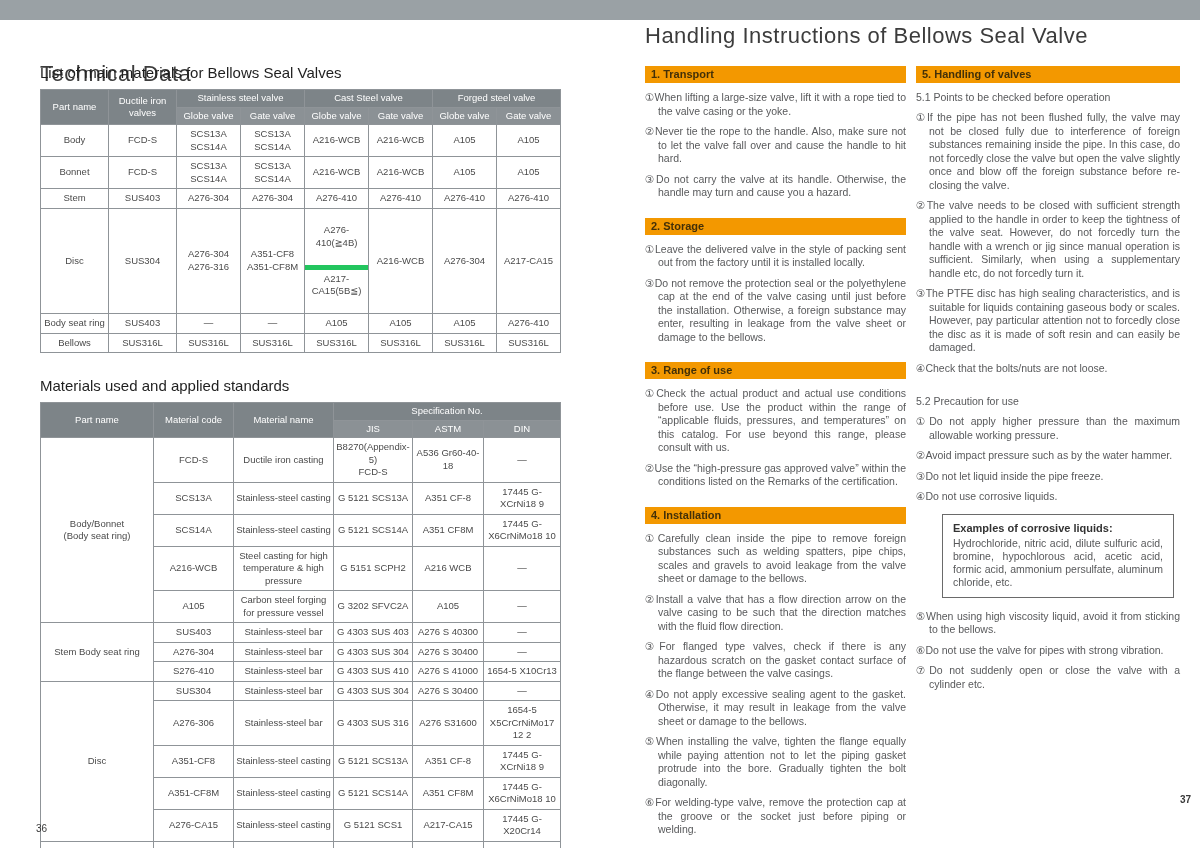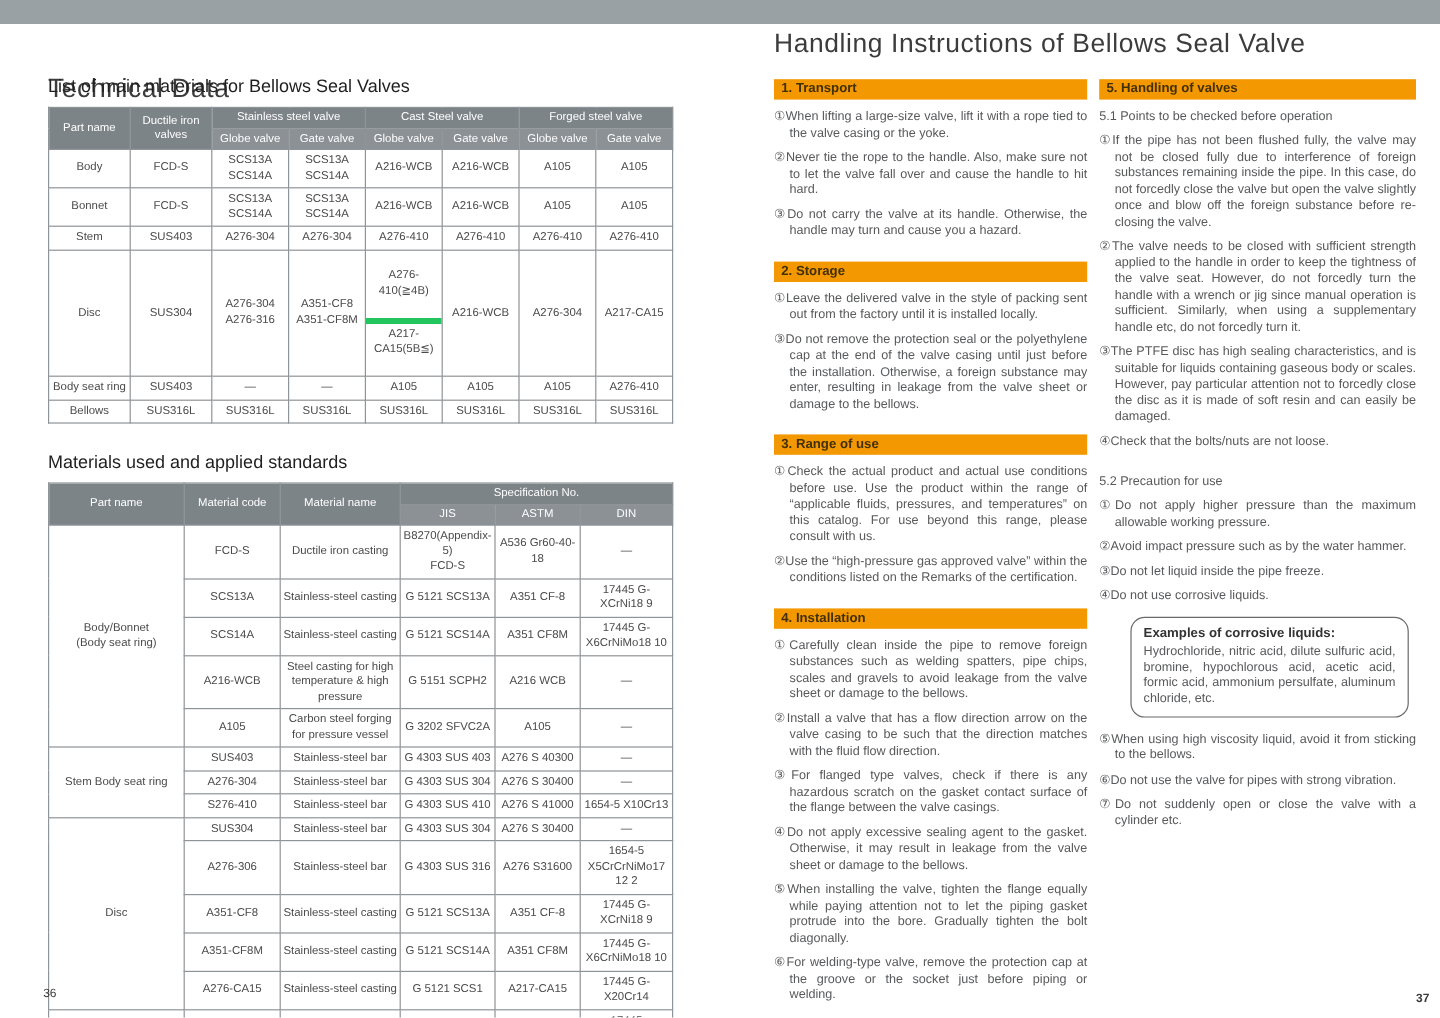--- a/index.html
+++ b/index.html
@@ -7,21 +7,21 @@
     width:1200px;height:848px;position:relative;background:#ffffff;
     font-family:"Liberation Sans","DejaVu Sans",sans-serif;color:#4a4a4a;
     overflow:hidden;
   }
   .topband{position:absolute;left:0;top:0;width:1200px;height:20px;background:#9aa1a5;}
   .page-title{position:absolute;font-size:22px;line-height:24px;color:#3c3c3c;font-weight:400;letter-spacing:.5px;margin:0;}
   .title-left{left:40px;top:26px;margin-top:36px;}
   .title-right{left:645px;top:24px;}
   .pagenum{position:absolute;font-size:10px;color:#3a3a3a;}
   .pn-left{left:36px;top:823px;}
-  .pn-right{left:1180px;top:827px;font-weight:bold;}
+  .pn-right{left:1180px;top:794px;font-weight:bold;}
 
   
   .left-content{position:absolute;left:40px;top:62px;width:520px;}
   .tbl-title{font-size:15px;font-weight:normal;color:#1f1f1f;margin:2px 0 8px;}
   .tbl-title.second{margin-top:24px;}
   table{border-collapse:collapse;width:520px;table-layout:fixed;}
   th,td{border:1px solid #8f9498;text-align:center;vertical-align:middle;
         font-size:9.5px;line-height:12.5px;padding:3px 2px;white-space:pre-line;}
   thead th{background:#7d8488;color:#ffffff;font-weight:400;padding:2px 2px;}
   thead th.subhead{background:#8b9195;}
@@ -35,21 +35,21 @@
   .col{position:absolute;top:66px;}
   .col1{left:645px;width:261px;}
   .col2{left:916px;width:264px;}
   .sec-head{background:#f39800;color:#433008;font-size:11px;font-weight:bold;
             padding:2px 6px 3px;margin:0 0 8px;}
   .sec-gap{margin-top:18px;}
   .item{font-size:10.5px;line-height:13.5px;color:#58595b;text-align:justify;
         margin:0 0 7px;padding-left:13px;text-indent:-13px;}
   .subhead-line{font-size:10.5px;color:#58595b;margin:0 0 8px;}
   .subhead-gap{margin-top:20px;}
-  .corrosive-box{border:1px solid #6a6a6a;border-radius:12px;padding:7px 10px 8px;
+  .corrosive-box{border:1px solid #6a6a6a;border-radius:0;padding:7px 10px 8px;
                  margin:10px 0 12px 26px;width:210px;}
   .corrosive-box .box-title{font-size:11px;font-weight:bold;color:#333;margin:0 0 3px;}
   .corrosive-box .box-body{font-size:10.5px;line-height:13px;color:#58595b;text-align:justify;margin:0;}
 </style>
 </head>
 <body>
 
 <div class="topband"></div>
 
 <h1 class="page-title title-left">Technical Data</h1>

